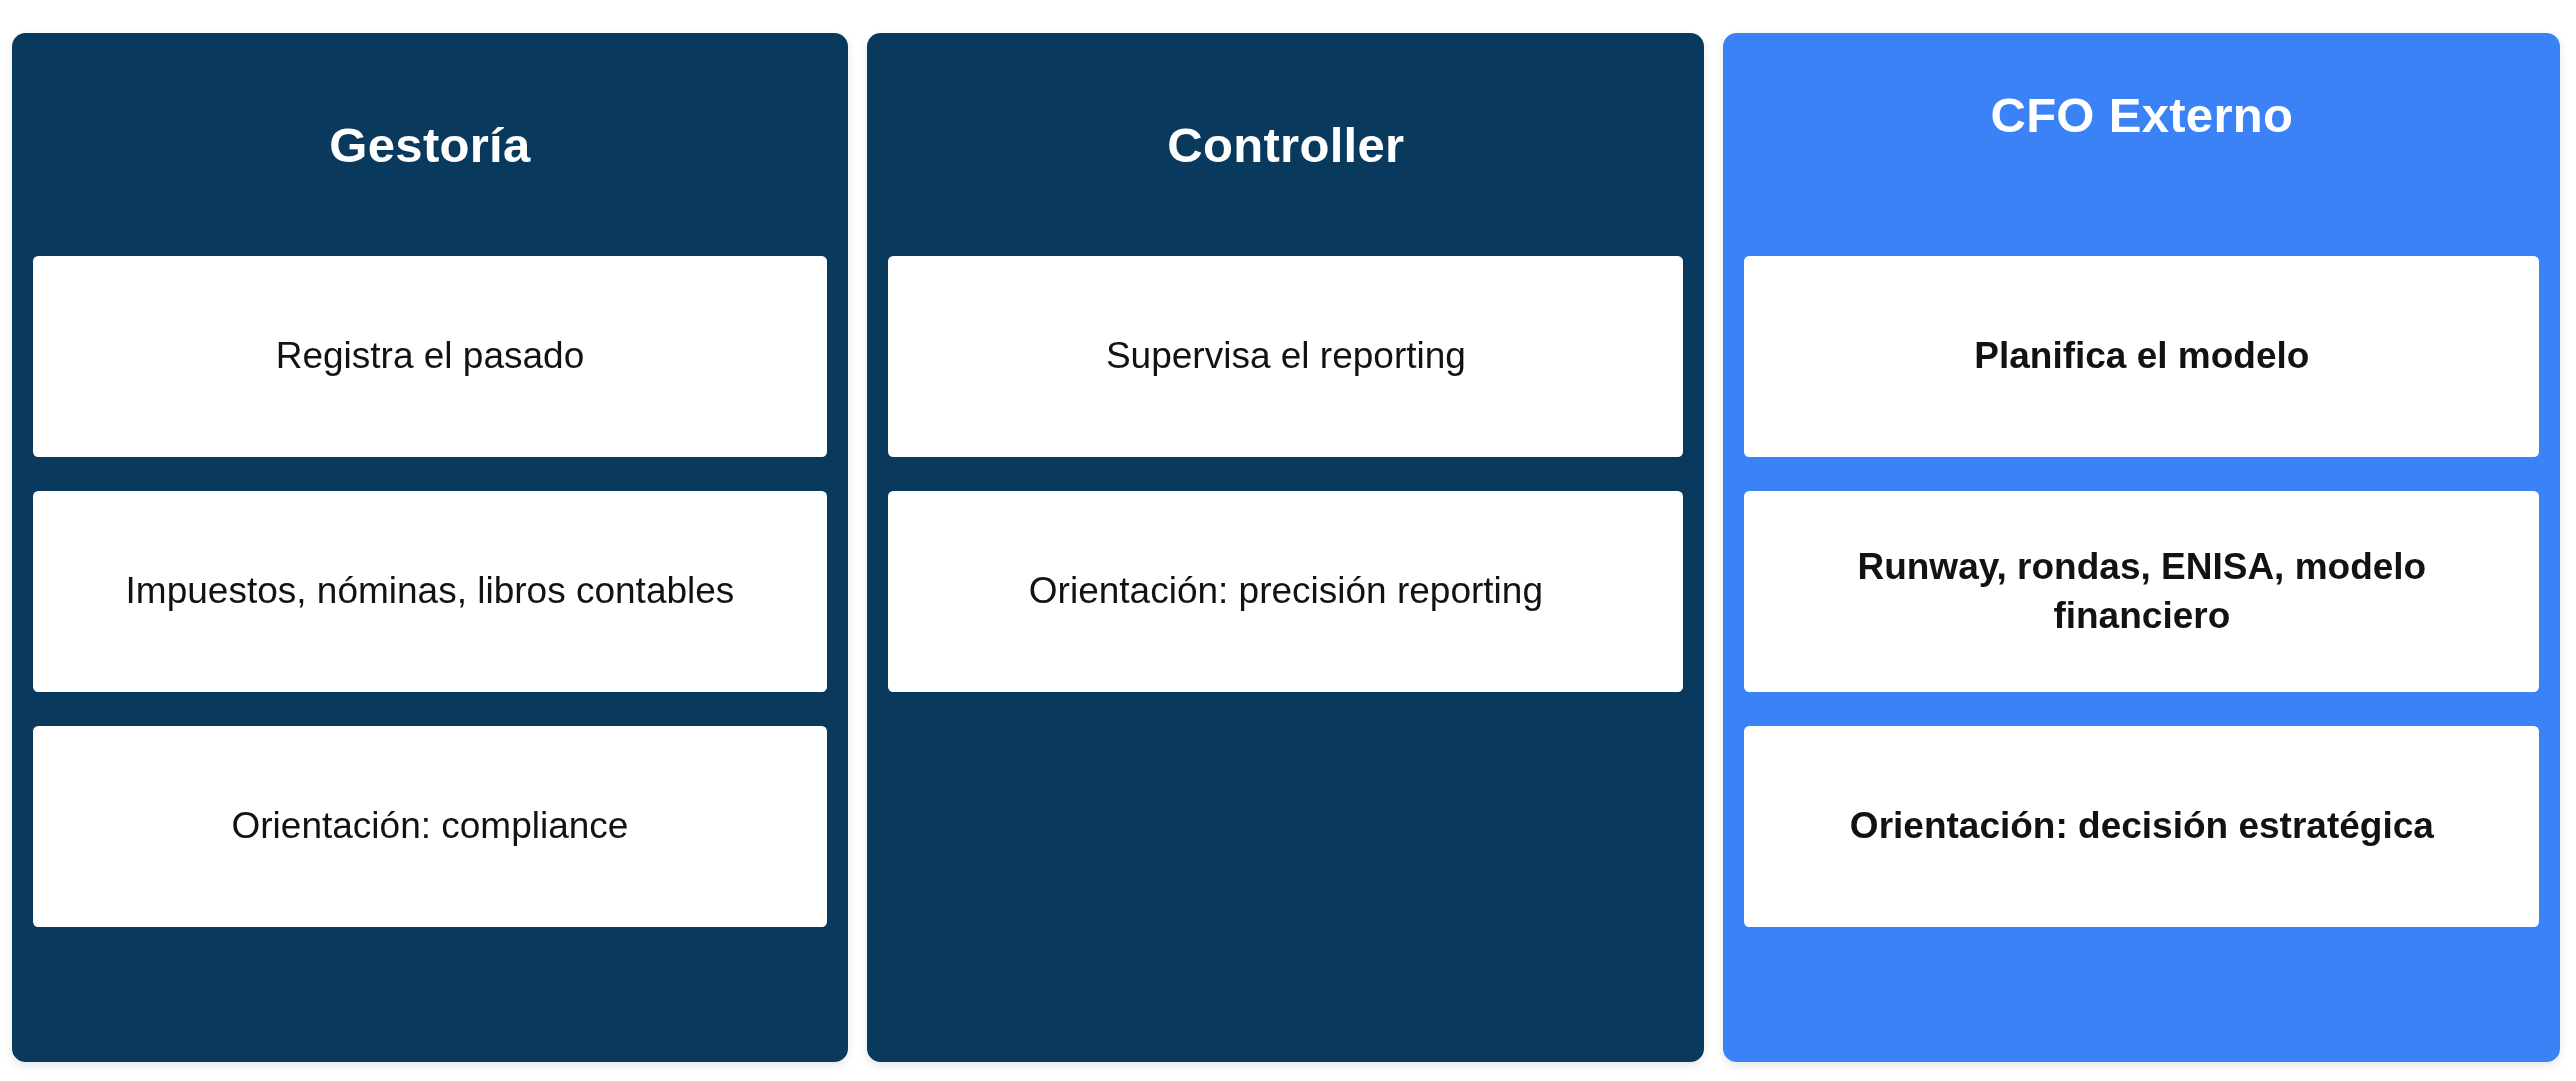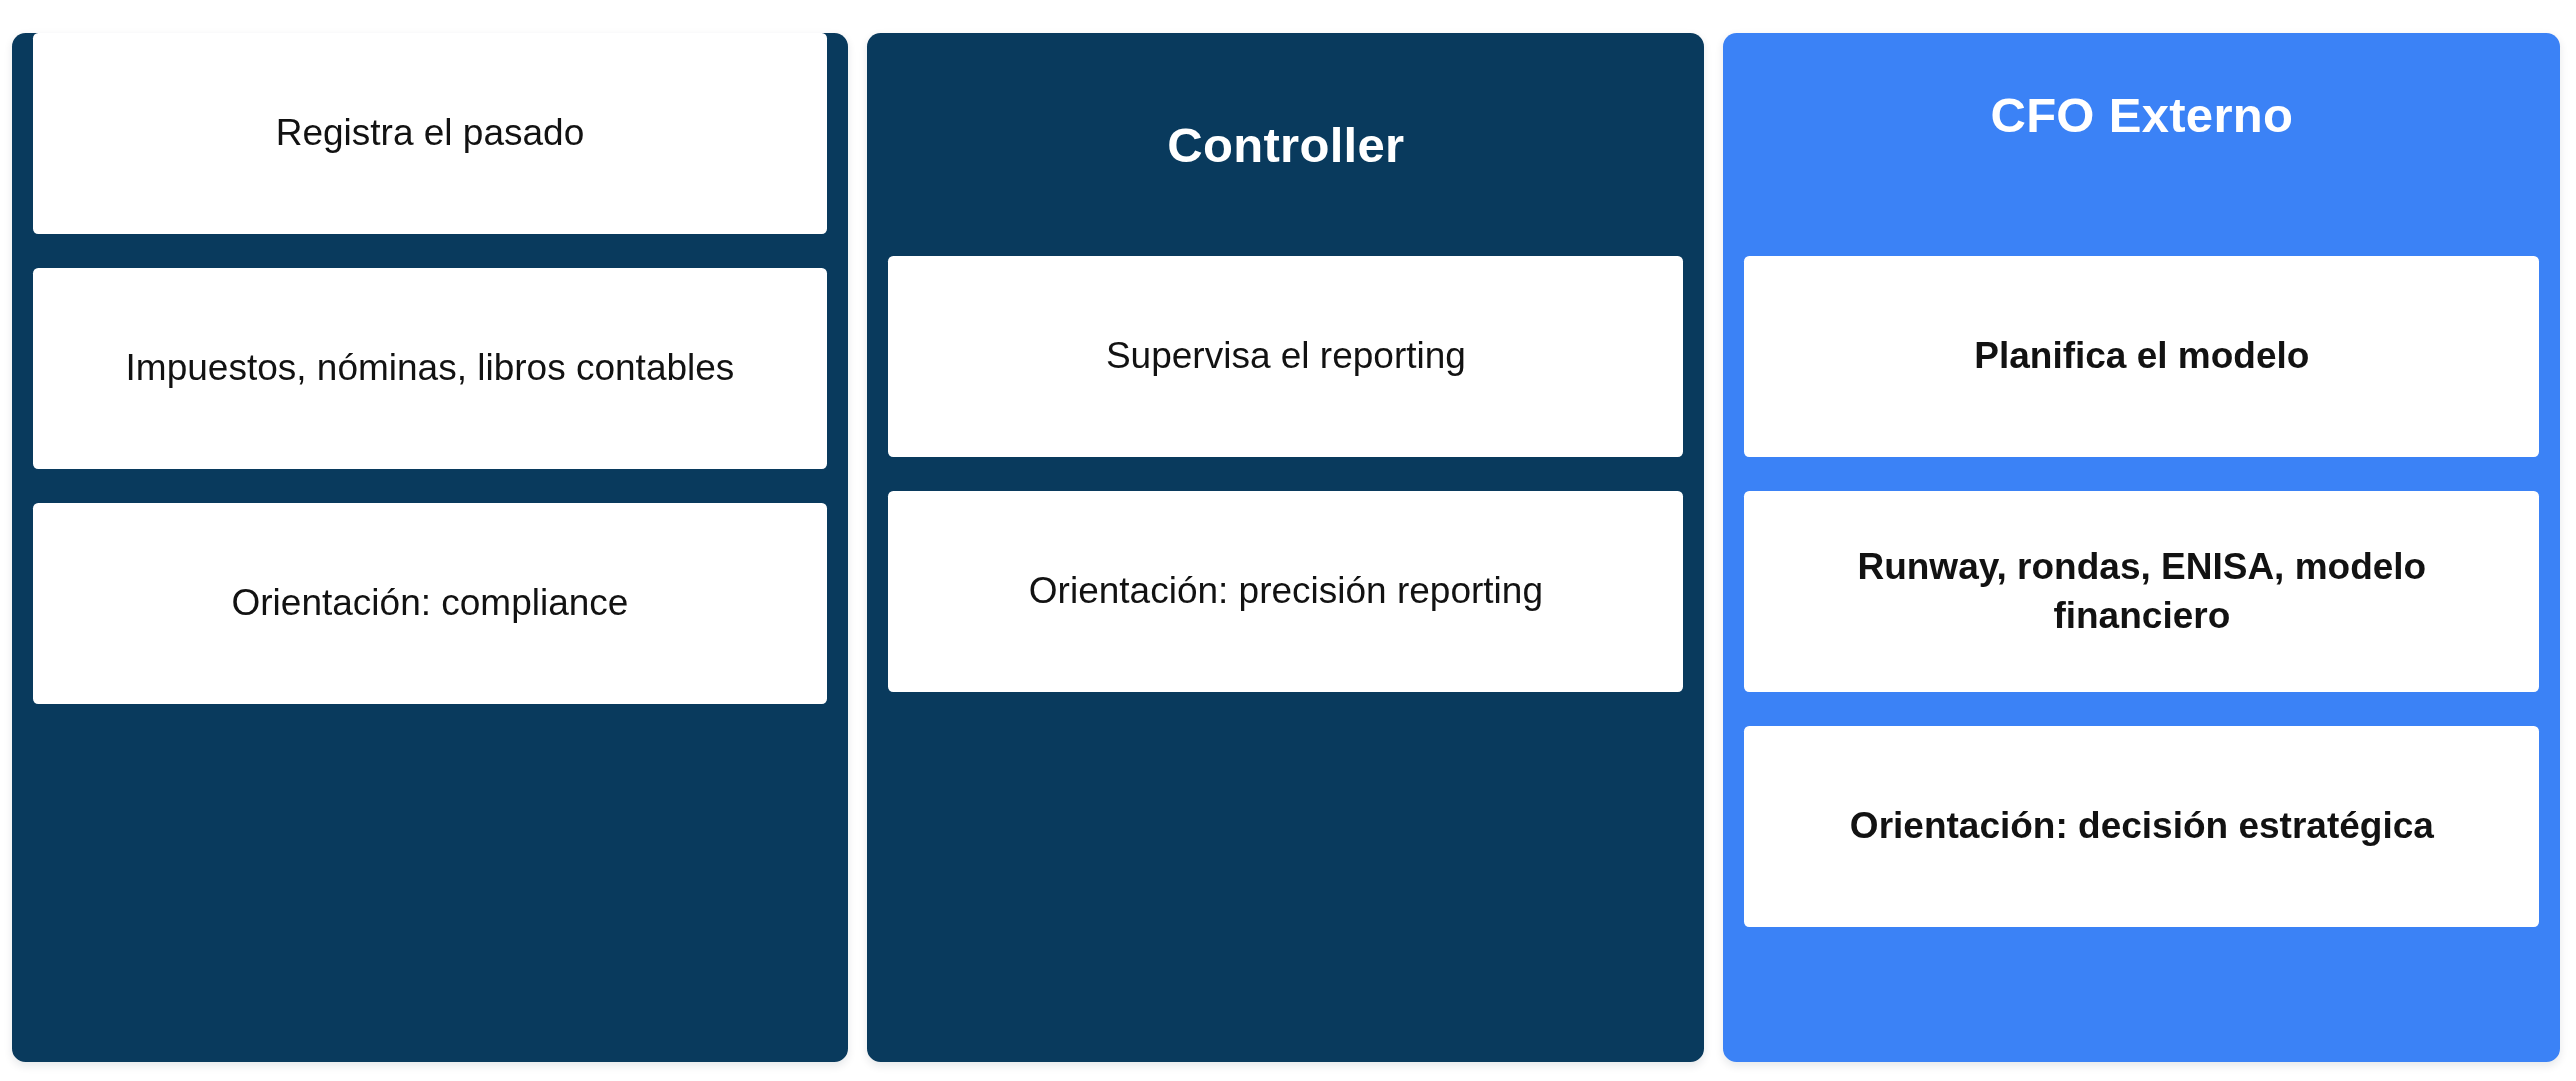--- a/index.html
+++ b/index.html
@@ -72,20 +72,23 @@
     color: #121212;
   }
   .column.pink .card-text { font-weight: 700; }
 </style>
 </head>
 <body>
 
 <div class="canvas">
 
   <section class="column navy">
+    <header class="col-header">
+      <h2 class="col-title">Gestoría</h2>
+    </header>
     <div class="cards">
       <div class="card">
         <p class="card-text">Registra el pasado</p>
       </div>
       <div class="card">
         <p class="card-text">Impuestos, nóminas, libros contables</p>
       </div>
       <div class="card">
         <p class="card-text">Orientación: compliance</p>
       </div>

